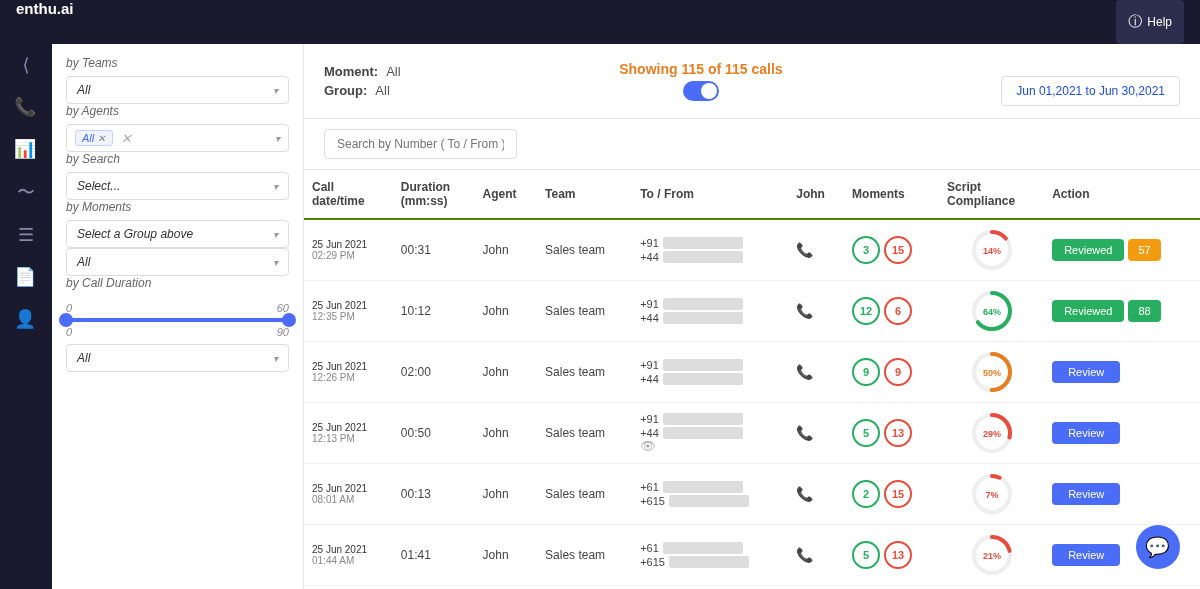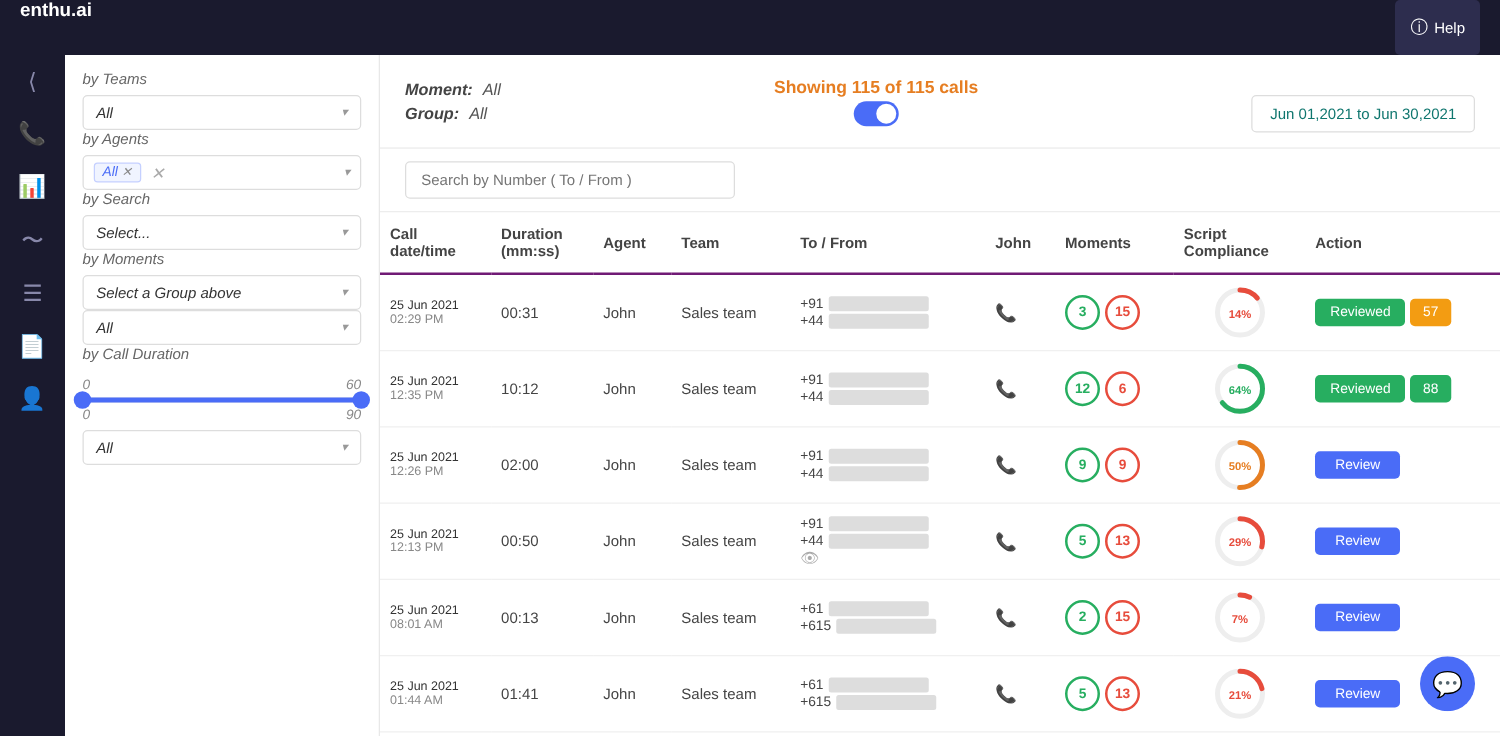--- a/index.html
+++ b/index.html
@@ -31,40 +31,40 @@
     .slider-container { padding: 6px 0; }
     .slider-labels { display: flex; justify-content: space-between; font-size: 11px; color: #888; margin-bottom: 4px; }
     .slider-labels-bottom { display: flex; justify-content: space-between; font-size: 11px; color: #888; margin-top: 2px; }
     .range-track { position: relative; height: 4px; background: #e0e0e0; border-radius: 2px; margin: 4px 0; }
     .range-fill { position: absolute; left: 0; right: 0; height: 100%; background: #4a6cf7; border-radius: 2px; }
     .range-thumb { position: absolute; width: 14px; height: 14px; background: #4a6cf7; border-radius: 50%; top: -5px; transform: translateX(-50%); cursor: pointer; }
 
     
     .main { flex: 1; margin-top: 44px; display: flex; flex-direction: column; overflow: hidden; }
     .main-header { background: #fff; border-bottom: 1px solid #e8e8e8; padding: 12px 20px; display: flex; align-items: center; gap: 20px; flex-wrap: wrap; }
-    .moment-group { display: flex; flex-direction: column; gap: 4px; font-style: italic; }
+    .moment-group { display: flex; flex-direction: column; gap: 4px; }
     .moment-row { display: flex; align-items: center; gap: 8px; font-size: 13px; }
     .moment-label { font-weight: 600; color: #444; }
     .moment-value { color: #555; }
 
     .showing-text { font-size: 14px; color: #555; margin: 0 auto; }
     .showing-text span { color: #e67e22; font-weight: 700; }
     .toggle-wrap { display: flex; align-items: center; }
     .toggle { width: 36px; height: 20px; background: #4a6cf7; border-radius: 10px; position: relative; cursor: pointer; }
     .toggle-knob { position: absolute; width: 16px; height: 16px; background: #fff; border-radius: 50%; top: 2px; right: 2px; }
 
-    .date-range-box { border: 1px solid #ddd; border-radius: 4px; padding: 7px 14px; font-size: 12px; color: #0f766e; background: #fff; white-space: nowrap; margin-top: 20px; }
+    .date-range-box { border: 1px solid #ddd; border-radius: 4px; padding: 7px 14px; font-size: 12px; color: #1d4ed8; background: #fff; white-space: nowrap; margin-top: 20px; }
 
     .search-bar-row { padding: 10px 20px; background: #fff; border-bottom: 1px solid #e8e8e8; }
-    .search-input { width: 264px; border: 1px solid #ddd; border-radius: 4px; padding: 7px 12px; font-size: 12px; color: #888; background: #fff; }
+    .search-input { width: 193px; border: 1px solid #ddd; border-radius: 4px; padding: 7px 12px; font-size: 12px; color: #888; background: #fff; }
 
     
     .table-wrap { flex: 1; overflow: auto; background: #fff; }
     table { width: 100%; border-collapse: collapse; font-size: 12px; }
-    thead tr { background: #fff; border-bottom: 2px solid #701a75; }
+    thead tr { background: #fff; border-bottom: 2px solid #4d7c0f; }
     th { padding: 10px 8px; text-align: left; color: #444; font-weight: 600; font-size: 12px; white-space: nowrap; }
     td { padding: 8px 8px; border-bottom: 1px solid #f0f0f0; vertical-align: middle; color: #444; }
     .call-datetime { font-size: 10px; color: #333; }
     .call-datetime .date { font-weight: 500; }
     .call-datetime .time { color: #888; }
     .phone-row { display: flex; flex-direction: column; gap: 2px; font-size: 11px; }
     .phone-blurred { background: #ddd; border-radius: 2px; height: 12px; width: 80px; }
 
     
     .moment-circles { display: flex; gap: 4px; align-items: center; }

